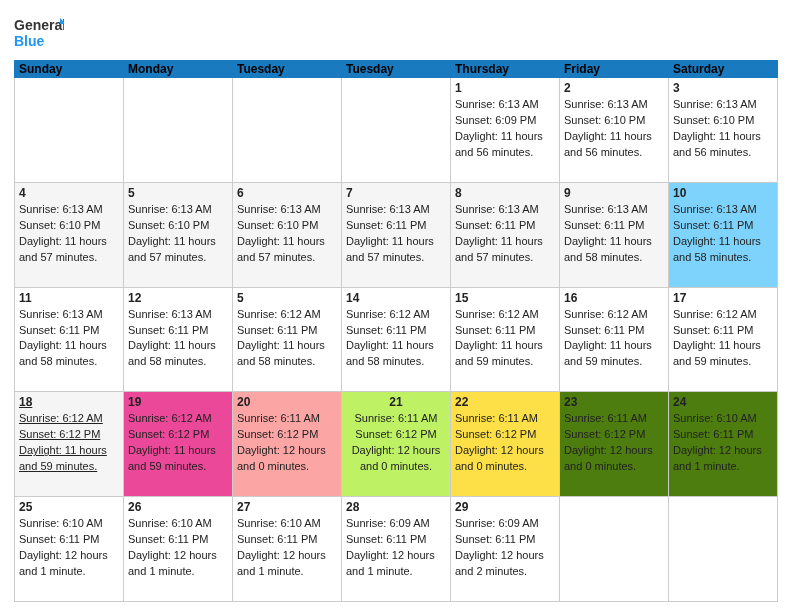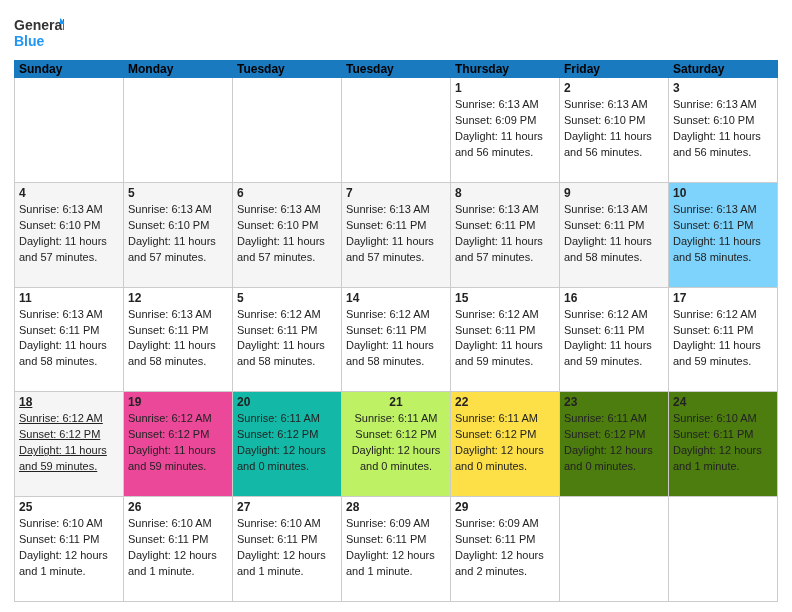--- a/index.html
+++ b/index.html
@@ -195,21 +195,21 @@
         </tr>
         <tr>
           <td style="background: rgb(245, 245, 245); text-decoration: underline;">
             <span class="day-num">18</span>
             <div class="day-info">Sunrise: 6:12 AM<br>Sunset: 6:12 PM<br>Daylight: 11 hours and 59 minutes.</div>
           </td>
           <td style="background: #ec4899;">
             <span class="day-num">19</span>
             <div class="day-info">Sunrise: 6:12 AM<br>Sunset: 6:12 PM<br>Daylight: 11 hours and 59 minutes.</div>
           </td>
-          <td style="background: #14b8a6;">
+          <td style="background: #fca5a5;">
             <span class="day-num">20</span>
             <div class="day-info">Sunrise: 6:11 AM<br>Sunset: 6:12 PM<br>Daylight: 12 hours and 0 minutes.</div>
           </td>
           <td style="background: #bef264; text-align: center;">
             <span class="day-num">21</span>
             <div class="day-info">Sunrise: 6:11 AM<br>Sunset: 6:12 PM<br>Daylight: 12 hours and 0 minutes.</div>
           </td>
           <td style="background: #fde047;">
             <span class="day-num">22</span>
             <div class="day-info">Sunrise: 6:11 AM<br>Sunset: 6:12 PM<br>Daylight: 12 hours and 0 minutes.</div>

